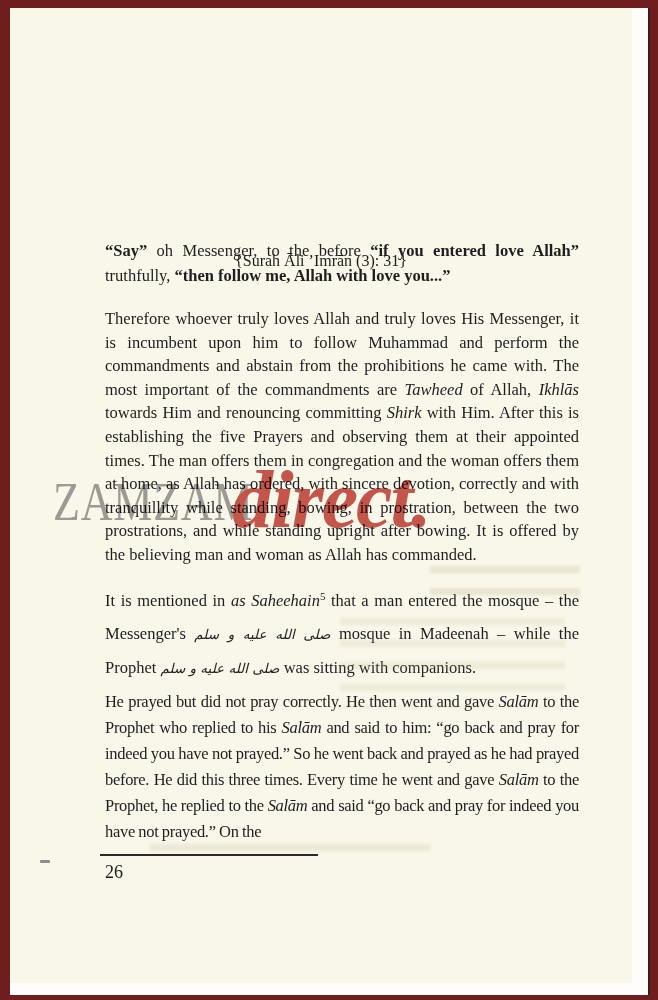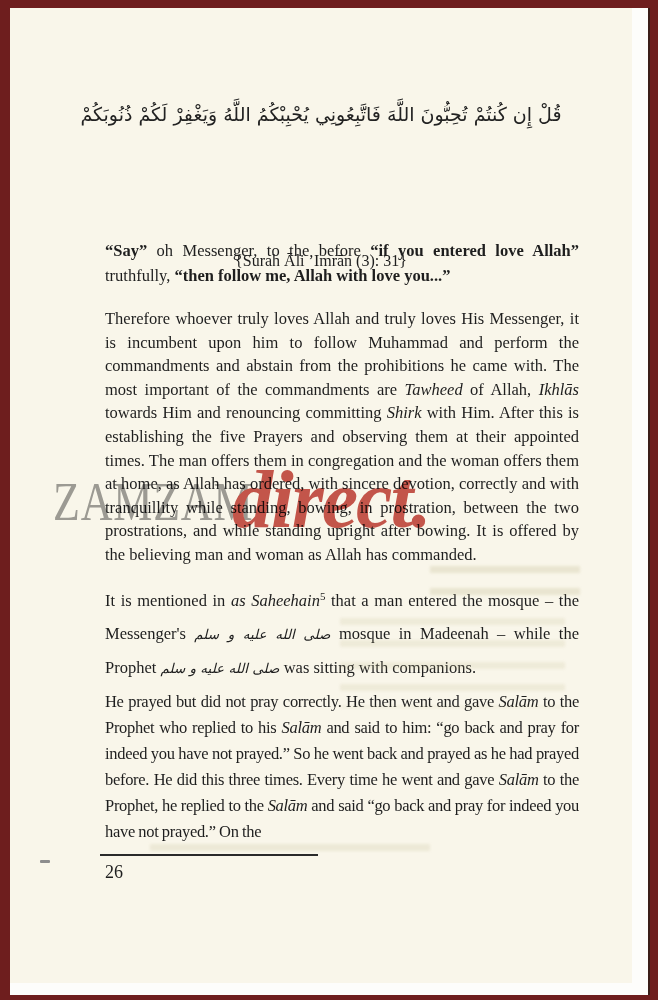--- a/index.html
+++ b/index.html
@@ -98,21 +98,20 @@
     position:absolute;left:95px;top:852px;width:474px;text-align:left;
     font-size:18px;line-height:24px;
   }
 </style>
 </head>
 <body>
 
 <div class="scan">
   <div class="page">
 
-    <div class="verse">قُلْ إِن كُنتُمْ تُحِبُّونَ اللَّهَ فَاتَّبِعُونِي يُحْبِبْكُمُ اللَّهُ وَيَغْفِرْ لَكُمْ ذُنُوبَكُمْ</div>
 
 
     <div class="reference">{Surah Āli ’Imrān (3): 31}</div>
 
     <p class="para p1"><span class="sg-b">“Say”</span><span class="sg-n"> oh Messenger, to the before </span><span class="sg-b">“if you entered love Allah”</span><span class="sg-n"> truthfully, </span><span class="sg-b">“then follow me, Allah with love you...”</span></p>
 
     <p class="para p2"><span class="sg-n">Therefore whoever truly loves Allah and truly loves His Messenger, it is incumbent upon him to follow Muhammad and perform the commandments and abstain from the prohibitions he came with. The most important of the commandments are </span><span class="sg-i">Tawheed</span><span class="sg-n"> of Allah, </span><span class="sg-i">Ikhlās</span><span class="sg-n"> towards Him and renouncing committing </span><span class="sg-i">Shirk</span><span class="sg-n"> with Him. After this is establishing the five Prayers and observing them at their appointed times. The man offers them in congregation and the woman offers them at home, as Allah has ordered, with sincere devotion, correctly and with tranquillity while standing, bowing, in prostration, between the two prostrations, and while standing upright after bowing. It is offered by the believing man and woman as Allah has commanded.</span></p>
 
     <p class="para p3"><span class="sg-n">It is mentioned in </span><span class="sg-i">as Saheehain</span><span class="sg-sup">5</span><span class="sg-n"> that a man entered the mosque – the Messenger's </span><span class="sg-ar">صلى الله عليه و سلم</span><span class="sg-n"> mosque in Madeenah – while the Prophet </span><span class="sg-ar">صلى الله عليه و سلم</span><span class="sg-n"> was sitting with companions.</span></p>
 

